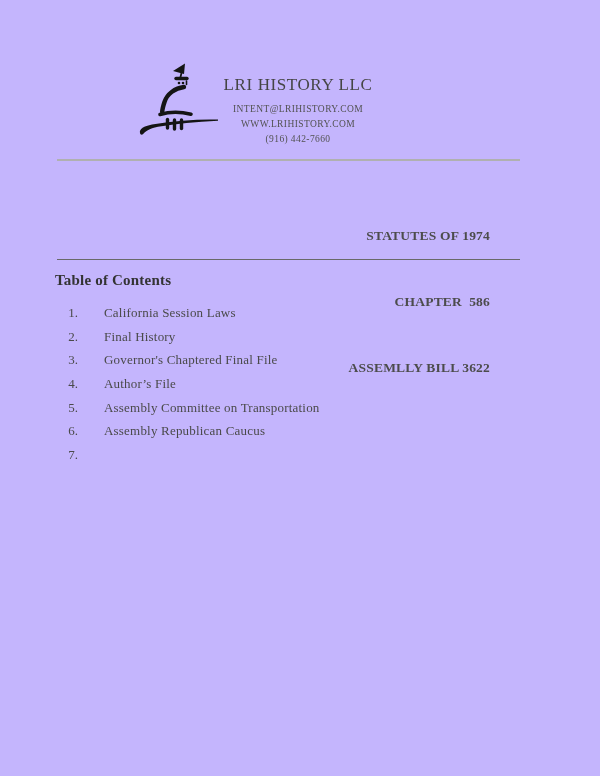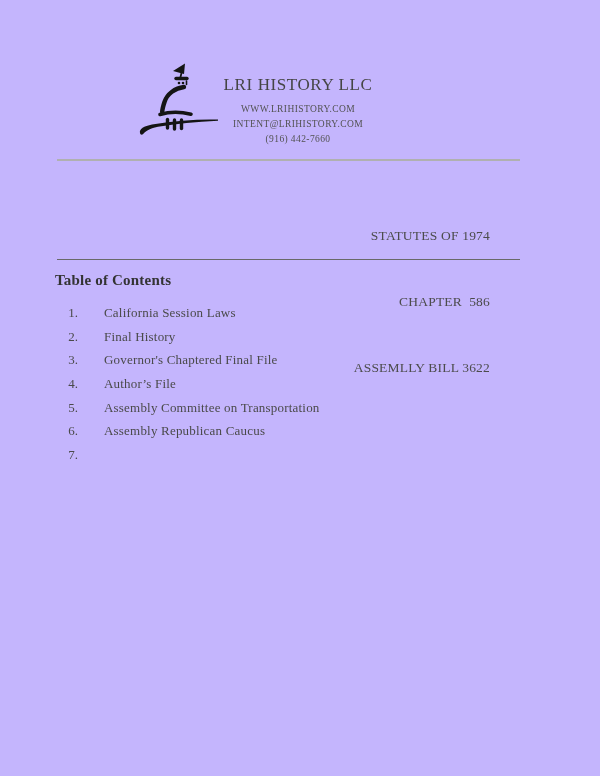--- a/index.html
+++ b/index.html
@@ -43,21 +43,21 @@
     width: 463px;
   }
   .rule-1 { top: 159px; height: 2px; background: #b0b0b0; }
   .rule-2 { top: 259px; height: 1px; background: #696969; }
   .statutes {
     position: absolute;
     left: 0;
     top: 181px;
     width: 490px;
     text-align: right;
-    font-weight: normal;
+    font-weight: bold;
     font-size: 13.5px;
     line-height: 22px;
     color: #4c4c4c;
     white-space: pre;
     letter-spacing: 0.2px;
   }
   .toc-title {
     position: absolute;
     left: 55px;
     top: 272px;
@@ -114,22 +114,22 @@
 
     <path d="M33.5,61.5 L33.5,70" stroke-width="3.4"></path>
     <path d="M40.5,62 L40.5,71" stroke-width="3.4"></path>
     <path d="M47.5,62 L47.5,70.5" stroke-width="3.4"></path>
 
     <path d="M6,75 C5,71 10,68 18,66.5 C42,62.5 64,61 84,61.5 L84,62.8 C62,63.8 42,65.8 24,68.8 C15,70.3 11,74 9,76.2 C7.4,77.2 6.4,76.6 6,75 Z" fill="#151515" stroke="none"></path>
   </svg>
 
   <div class="org">
     <div class="org-name">LRI HISTORY LLC</div>
+    <div class="org-line">INTENT@LRIHISTORY.COM</div>
     <div class="org-line">WWW.LRIHISTORY.COM</div>
-    <div class="org-line">INTENT@LRIHISTORY.COM</div>
     <div class="org-line">(916) 442-7660</div>
   </div>
 
   <div class="rule rule-1"></div>
 
   <div class="statutes">
     <div>STATUTES OF 1974</div>
     <div>CHAPTER  586</div>
     <div>ASSEMLLY BILL 3622</div>
   </div>

